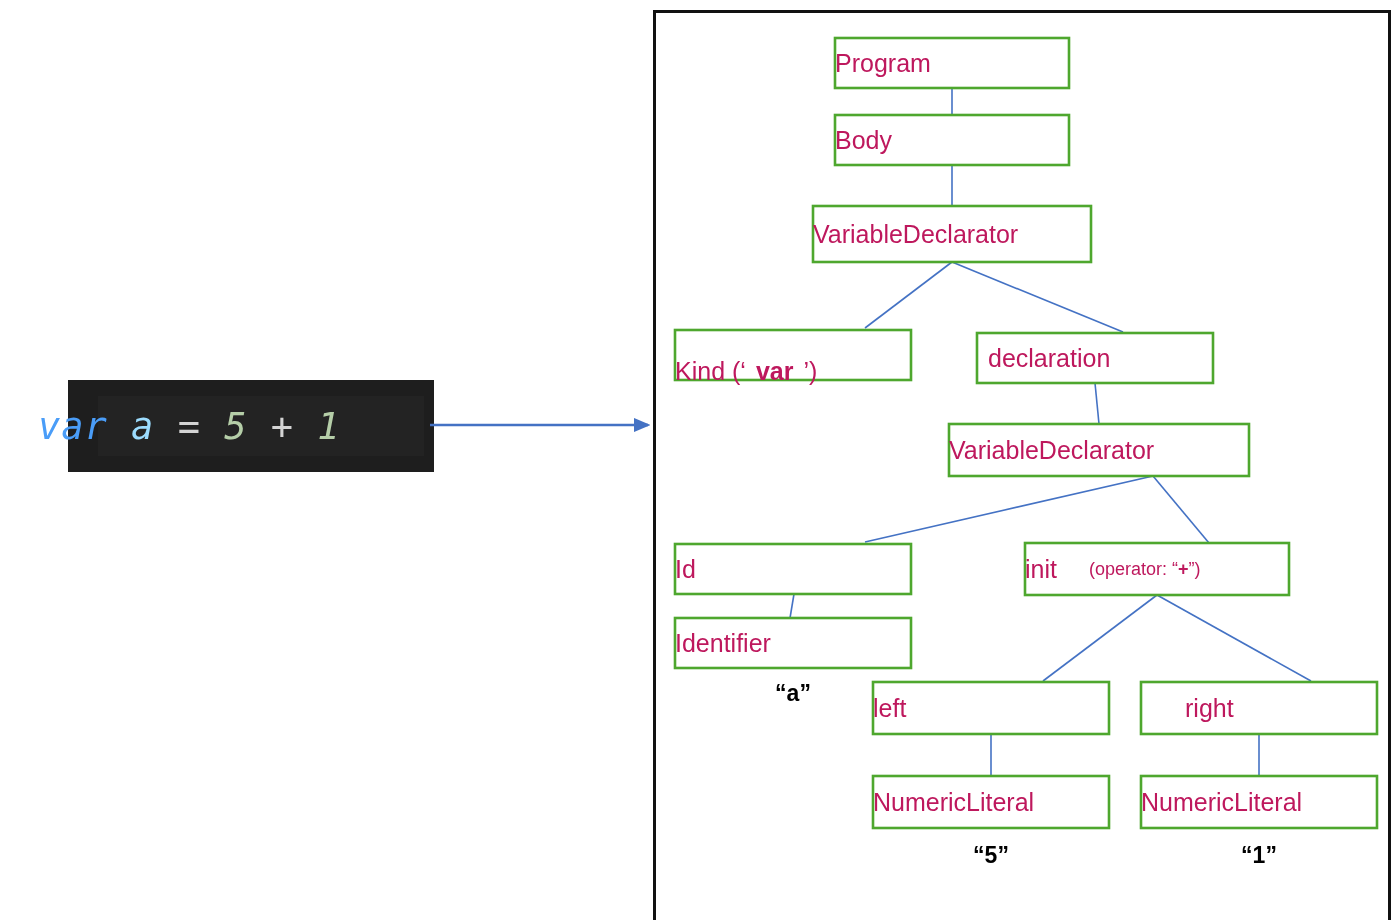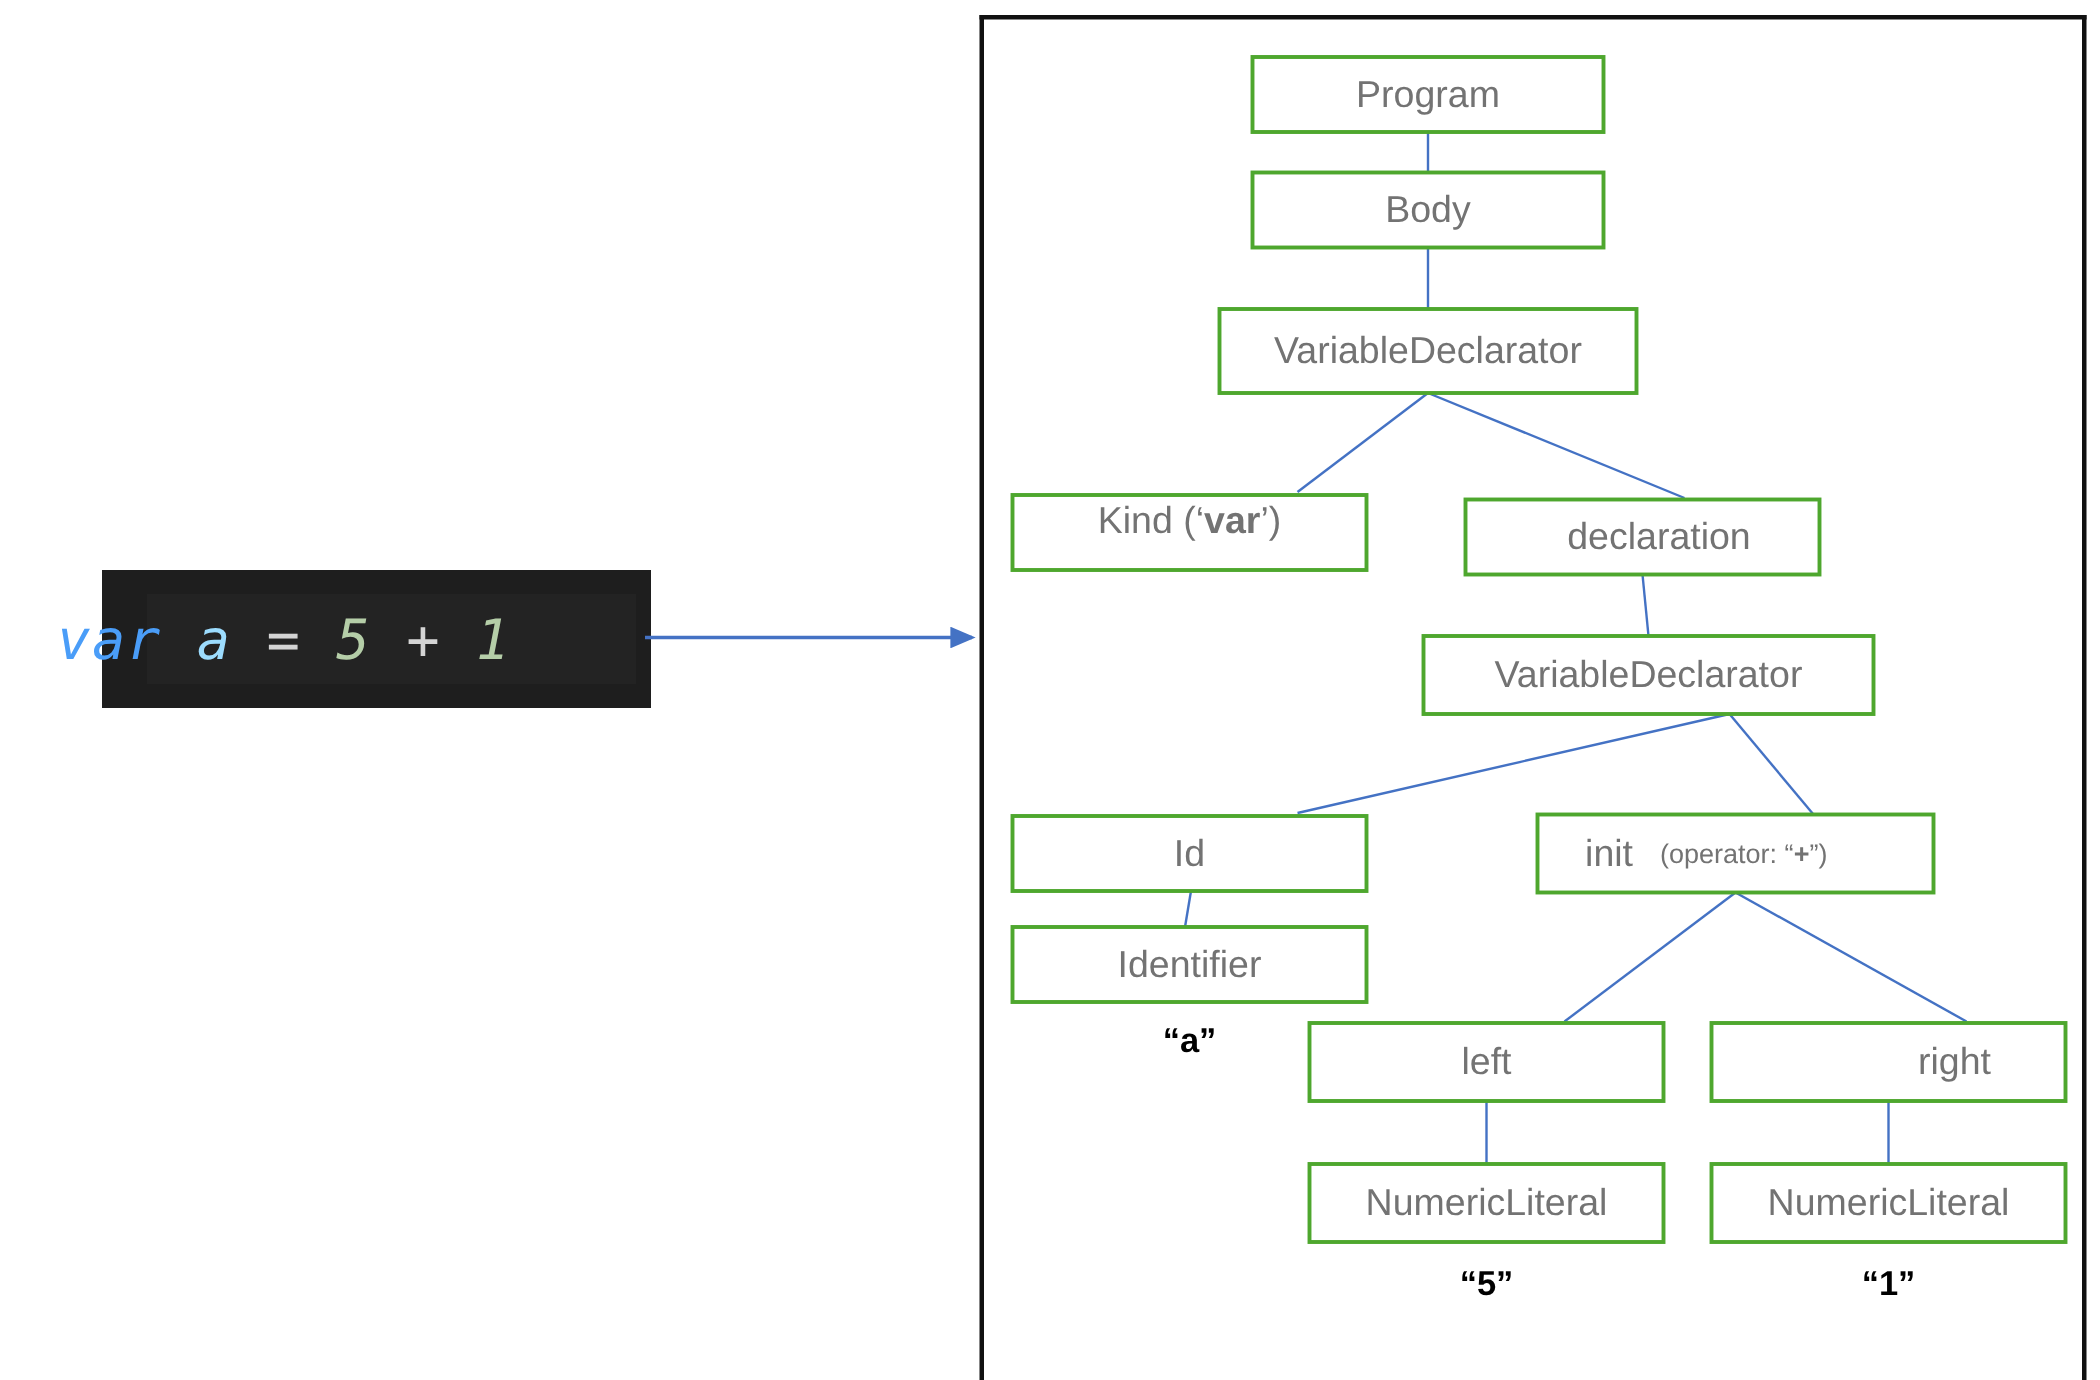--- a/index.html
+++ b/index.html
@@ -89,22 +89,21 @@
     fill: #ffffff;
     stroke: #4ea72e;
     stroke-width: 2.6;
   }
 
   
   .node-label {
     position: absolute;
     display: flex;
     align-items: center;
-    justify-content: center;
-    color: #737373;
+    color: #be185d;
     font-family: "Liberation Sans", sans-serif;
     font-size: 25px;
     line-height: 1;
     white-space: nowrap;
     pointer-events: none;
   }
   .node-label .suffix {
     font-size: 18px;
     margin-left: 18px;
   }
@@ -174,35 +173,35 @@
 <div id="labels-layer">
     <div class="node-label" style="left: 835px; top: 38px; width: 234px; height: 50px;">
       <span>Program</span>
     </div>
     <div class="node-label" style="left: 835px; top: 115px; width: 234px; height: 50px;">
       <span>Body</span>
     </div>
     <div class="node-label" style="left: 813px; top: 206px; width: 278px; height: 56px;">
       <span>VariableDeclarator</span>
     </div>
-    <div class="node-label" style="left: 675px; top: 322px; width: 236px; height: 50px;">
+    <div class="node-label" style="left: 675px; top: 346px; width: 236px; height: 50px; gap: 10px;">
       <span>Kind (‘</span>
       <span class="bold">var</span>
       <span>’)</span>
     </div>
     <div class="node-label" style="left: 977px; top: 333px; width: 236px; height: 50px; padding-left: 11px;">
       <span>declaration</span>
     </div>
     <div class="node-label" style="left: 949px; top: 424px; width: 300px; height: 52px;">
       <span>VariableDeclarator</span>
     </div>
     <div class="node-label" style="left: 675px; top: 544px; width: 236px; height: 50px; border-radius: 18px;">
       <span>Id</span>
     </div>
-    <div class="node-label" style="left: 1025px; top: 543px; width: 225px; height: 52px;">
+    <div class="node-label" style="left: 1025px; top: 543px; width: 225px; height: 52px; gap: 14px;">
       <span>init</span>
       <span class="suffix"><span>(operator: “</span><span class="bold">+</span><span>”)</span></span>
     </div>
     <div class="node-label" style="left: 675px; top: 618px; width: 236px; height: 50px;">
       <span>Identifier</span>
     </div>
     <div class="node-label" style="left: 873px; top: 682px; width: 236px; height: 52px;">
       <span>left</span>
     </div>
     <div class="node-label" style="left: 1141px; top: 682px; width: 236px; height: 52px; padding-left: 44px;">

